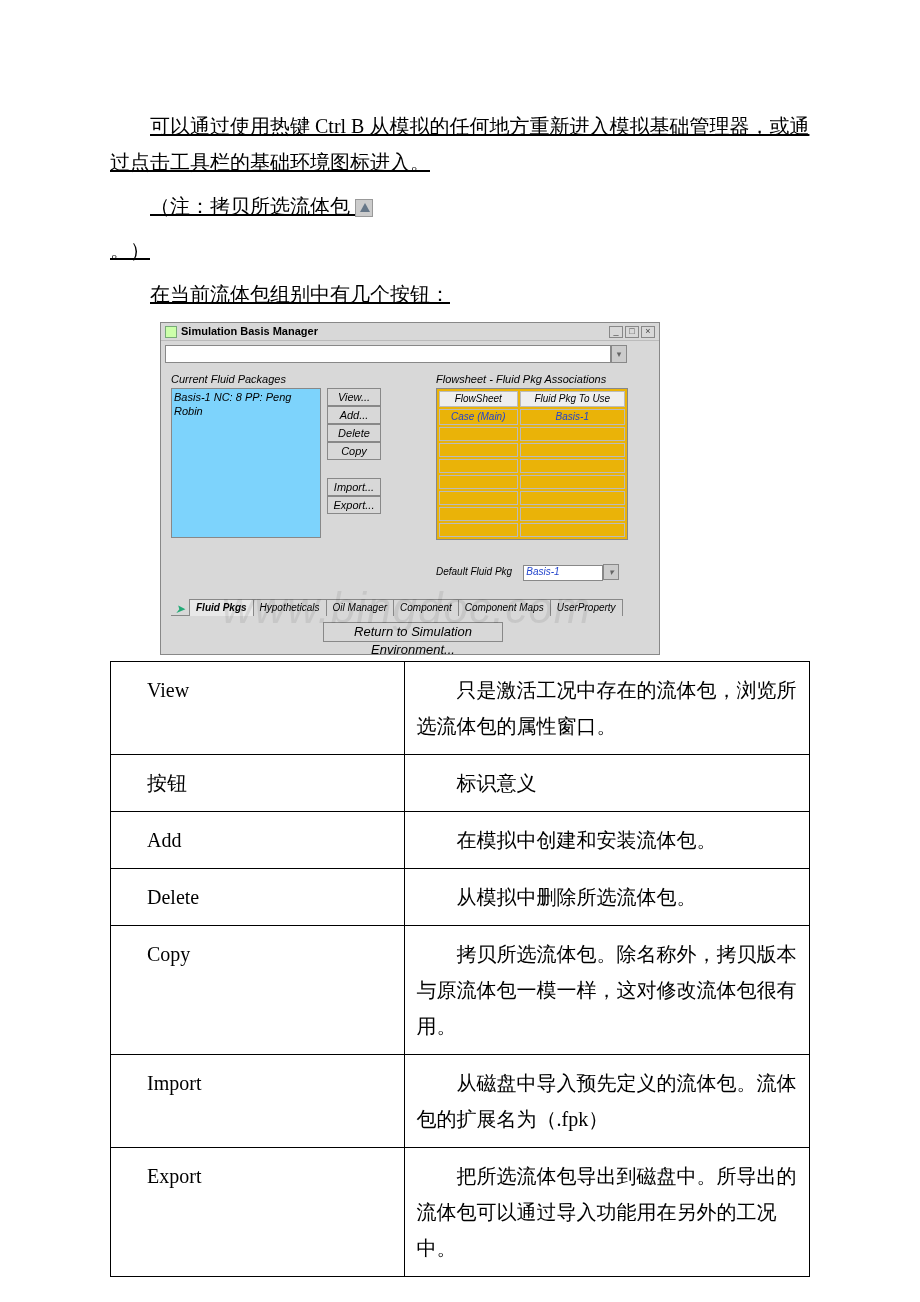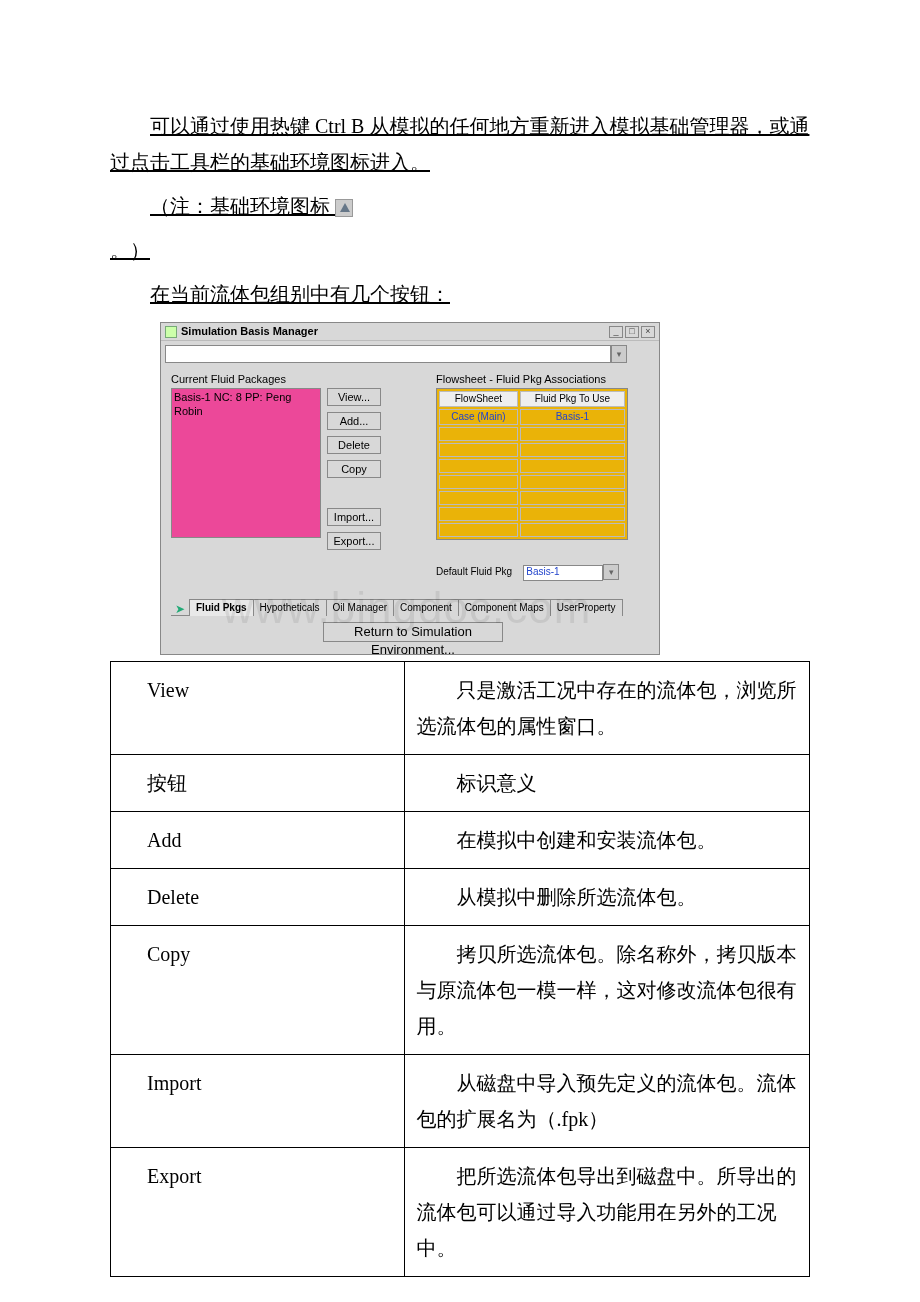--- a/index.html
+++ b/index.html
@@ -64,31 +64,32 @@
     display:inline-block; vertical-align:middle;
   }
   .dd-arrow {
     width:16px; height:18px; border:1px solid #888; background:#ccc;
     display:inline-block; vertical-align:middle; text-align:center;
     font-size:9px; line-height:16px; color:#666;
   }
   .body-area {
     padding: 6px 4px 10px 10px;
     position: relative;
+    font-style: italic;
   }
   .cols { display:flex; gap:10px; }
   .left-col { width: 255px; }
   .right-col { flex:1; }
   .group-label { font-size:11px; margin-bottom:2px; }
   .listbox {
-    border:1px solid #888; background:#ec4899;
+    border:1px solid #888; background:#7dd3fc;
     width:150px; height:150px; padding:2px;
   }
   .btn-col {
-    display:flex; flex-direction:column; gap:6px;
+    display:flex; flex-direction:column; 
     margin-left:6px;
   }
   .btn55 {
     width:54px; height:18px; border:1px solid #888;
     background:#d8d8d8; font-size:11px; text-align:center;
     line-height:16px;
   }
   .spacer-v { height:18px; }
   .innerflex { display:flex; }
   .assoc-table {
@@ -170,21 +171,21 @@
   }
 </style>
 </head>
 <body>
 
 <div class="page">
 
   <p>可以通过使用热键 Ctrl B 从模拟的任何地方重新进入模拟基础管理器，或通过点击工具栏的基础环境图标进入。</p>
 
   <p>
-    <span>（注：基础环境图标 </span>
+    <span>（注：拷贝所选流体包 </span>
     <span class="icon-box"></span>
   </p>
   <p class="no-indent">。）</p>
 
   <p>在当前流体包组别中有几个按钮：</p>
 
 
   <div class="sim-window">
     <div class="titlebar">
       <span class="win-icon"></span>

